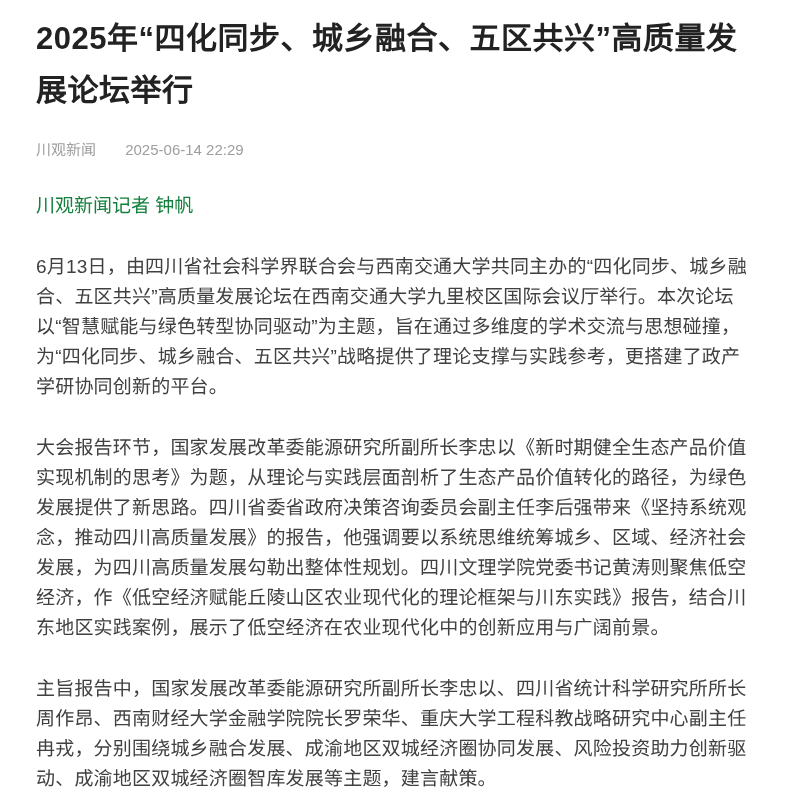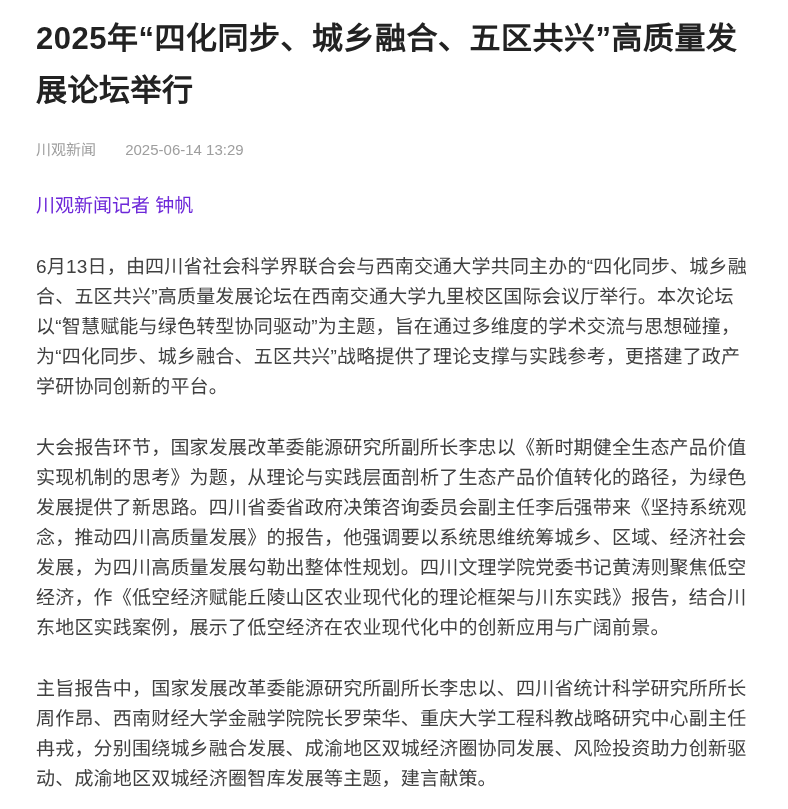--- a/index.html
+++ b/index.html
@@ -32,40 +32,40 @@
     color: #9e9e9e;
   }
   .meta-source {
     margin-right: 25px;
     text-align: center;
   }
   .byline {
     margin: 32px 0 0 0;
     font-size: 19px;
     line-height: 30px;
-    color: #6d28d9;
+    color: #15803d;
   }
   .body-paragraph {
     margin: 31px 13px 0 0;
     font-size: 19px;
     line-height: 30px;
     color: #404040;
     letter-spacing: 0.2px;
   }
 </style>
 </head>
 <body>
 
 <div class="article">
 
   <h1 class="article-title">2025年“四化同步、城乡融合、五区共兴”高质量发展论坛举行</h1>
 
   <div class="meta-row">
     <span class="meta-source">川观新闻</span>
-    <span class="meta-datetime">2025-06-14 13:29</span>
+    <span class="meta-datetime">2025-06-14 22:29</span>
   </div>
 
   <p class="byline">川观新闻记者 钟帆</p>
 
   <p class="body-paragraph">6月13日，由四川省社会科学界联合会与西南交通大学共同主办的“四化同步、城乡融合、五区共兴”高质量发展论坛在西南交通大学九里校区国际会议厅举行。本次论坛以“智慧赋能与绿色转型协同驱动”为主题，旨在通过多维度的学术交流与思想碰撞，为“四化同步、城乡融合、五区共兴”战略提供了理论支撑与实践参考，更搭建了政产学研协同创新的平台。</p>
 
   <p class="body-paragraph">大会报告环节，国家发展改革委能源研究所副所长李忠以《新时期健全生态产品价值实现机制的思考》为题，从理论与实践层面剖析了生态产品价值转化的路径，为绿色发展提供了新思路。四川省委省政府决策咨询委员会副主任李后强带来《坚持系统观念，推动四川高质量发展》的报告，他强调要以系统思维统筹城乡、区域、经济社会发展，为四川高质量发展勾勒出整体性规划。四川文理学院党委书记黄涛则聚焦低空经济，作《低空经济赋能丘陵山区农业现代化的理论框架与川东实践》报告，结合川东地区实践案例，展示了低空经济在农业现代化中的创新应用与广阔前景。</p>
 
   <p class="body-paragraph">主旨报告中，国家发展改革委能源研究所副所长李忠以、四川省统计科学研究所所长周作昂、西南财经大学金融学院院长罗荣华、重庆大学工程科教战略研究中心副主任冉戎，分别围绕城乡融合发展、成渝地区双城经济圈协同发展、风险投资助力创新驱动、成渝地区双城经济圈智库发展等主题，建言献策。</p>
 

